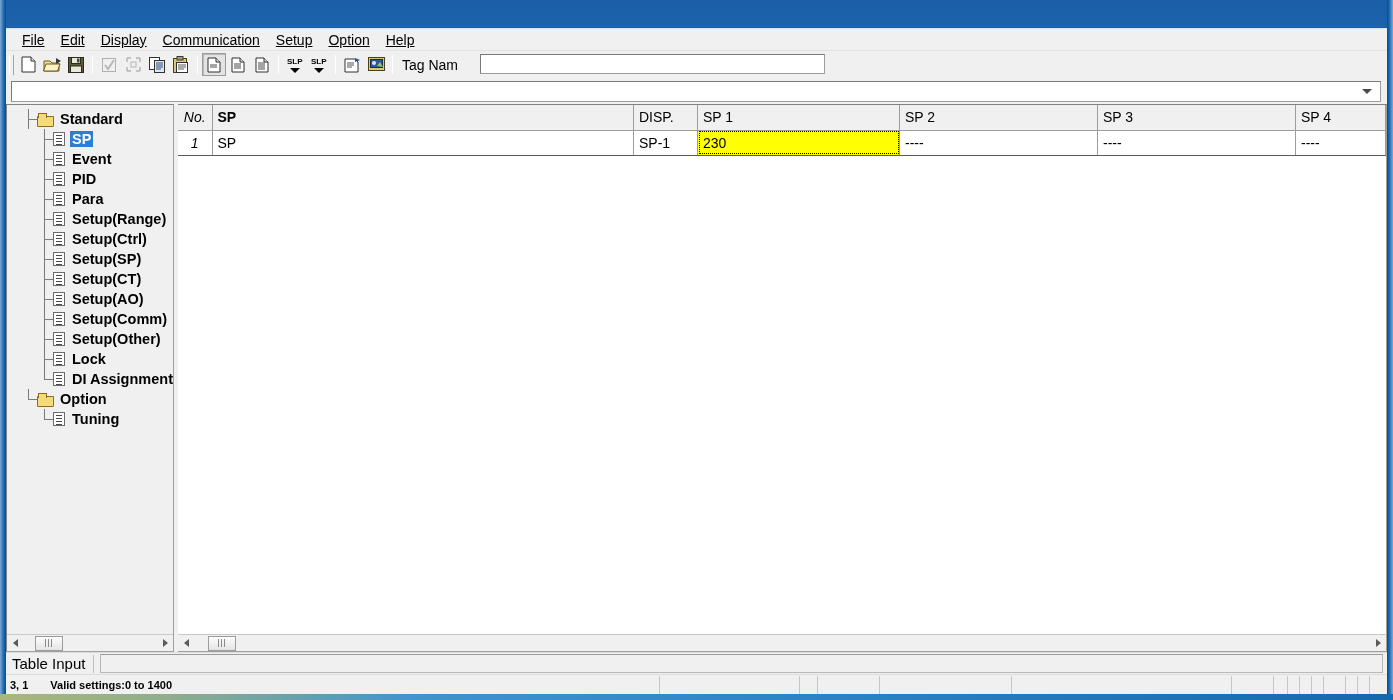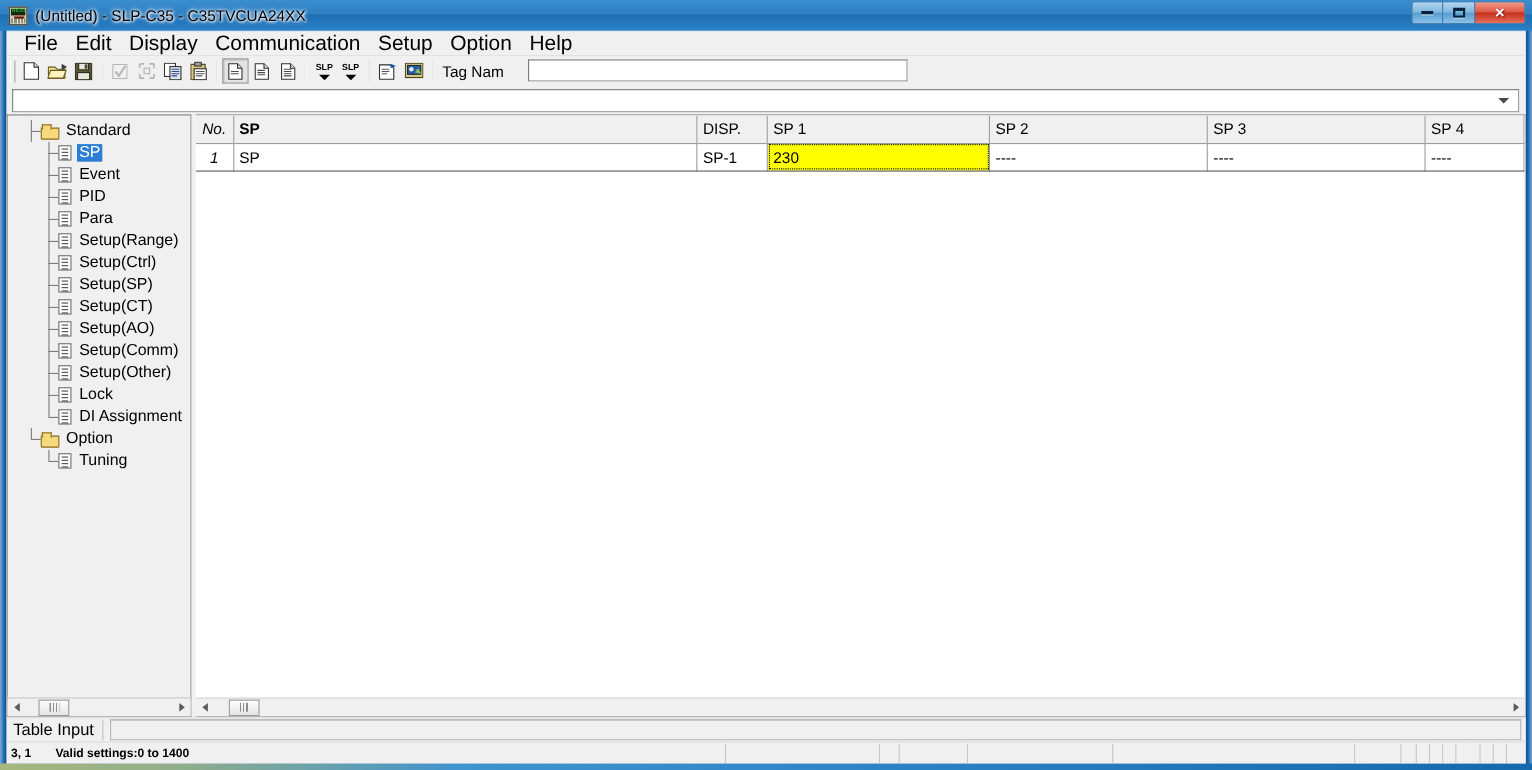--- a/index.html
+++ b/index.html
@@ -84,21 +84,21 @@
     background: #f0f0f0;
     border-top: 1px solid #d5e4f2;
     display: flex; flex-direction: column;
   }
 
   
   #menubar {
     height: 22px; background: #f0f0f0; display: flex; align-items: center;
     padding-left: 8px; flex: none; border-bottom: 1px solid #e2e2e2;
   }
-  .menu-item { font-size: 19px; color: #000; padding: 2px 8px; white-space: nowrap; }
+  .menu-item { font-size: 14px; color: #000; padding: 2px 8px; white-space: nowrap; text-decoration: underline; }
 
   
   #toolbar {
     height: 27px; background: #f0f0f0; display: flex; align-items: center;
     flex: none; position: relative;
   }
   .grip { width: 5px; height: 20px; margin: 0 2px 0 3px;
           border-left: 1px solid #fff; border-right: 1px solid #a6a6a6; }
   .tb-btn { width: 24px; height: 23px; display:flex; align-items:center; justify-content:center;
             flex:none; position:relative; }
@@ -158,21 +158,21 @@
   }
   .ico-doc {
     width:12px;height:14px;flex:none;margin-right:5px;
     background:#fff; border:1px solid #6b6b6b; position:relative;
   }
   .ico-doc::before{
     content:""; position:absolute; left:2px; top:2px; right:2px; height:1px;
     background:#4a4a4a;
     box-shadow: 0 3px 0 #4a4a4a, 0 6px 0 #4a4a4a, 0 9px 0 #4a4a4a;
   }
-  .node-label { padding: 0 2px; }
+  .node-label { padding: 0 2px; font-weight: bold; }
   .node-label.selected { background:#2a7fd4; color:#fff; }
   #tree-hscroll {
     height: 17px; flex:none; background:#f0f0f0;
     border-top:1px solid #c9c9c9; display:flex; align-items:center;
   }
   .sb-arrow {
     width:16px;height:15px;flex:none;display:flex;align-items:center;justify-content:center;
     background:#f0f0f0;
   }
   .sb-arrow .tri-l { width:0;height:0;border-top:4px solid transparent;border-bottom:4px solid transparent;
@@ -238,39 +238,20 @@
   .sb2-pane { height:18px; border-left:1px solid #c6c6c6; }
 </style>
 </head>
 <body>
 
 <div id="window">
   <div id="frame-left"></div>
   <div id="frame-right"></div>
   <div id="frame-bottom"></div>
 
-  <div id="titlebar">
-    <div id="app-icon">
-      <span class="lcd"></span>
-        <span class="red"></span>
-        <span class="keys"></span>
-    </div>
-    <span id="title-text">(Untitled) - SLP-C35 - C35TVCUA24XX</span>
-    <div id="win-buttons">
-      <div class="winbtn min">
-        <span class="glyph-min"></span>
-      </div>
-      <div class="winbtn max">
-        <span class="glyph-max"></span>
-      </div>
-      <div class="winbtn close">
-        <span class="glyph-close">×</span>
-      </div>
-    </div>
-  </div>
 
   <div id="client">
 
     <div id="menubar">
       <div class="menu-item">File</div>
       <div class="menu-item">Edit</div>
       <div class="menu-item">Display</div>
       <div class="menu-item">Communication</div>
       <div class="menu-item">Setup</div>
       <div class="menu-item">Option</div>

